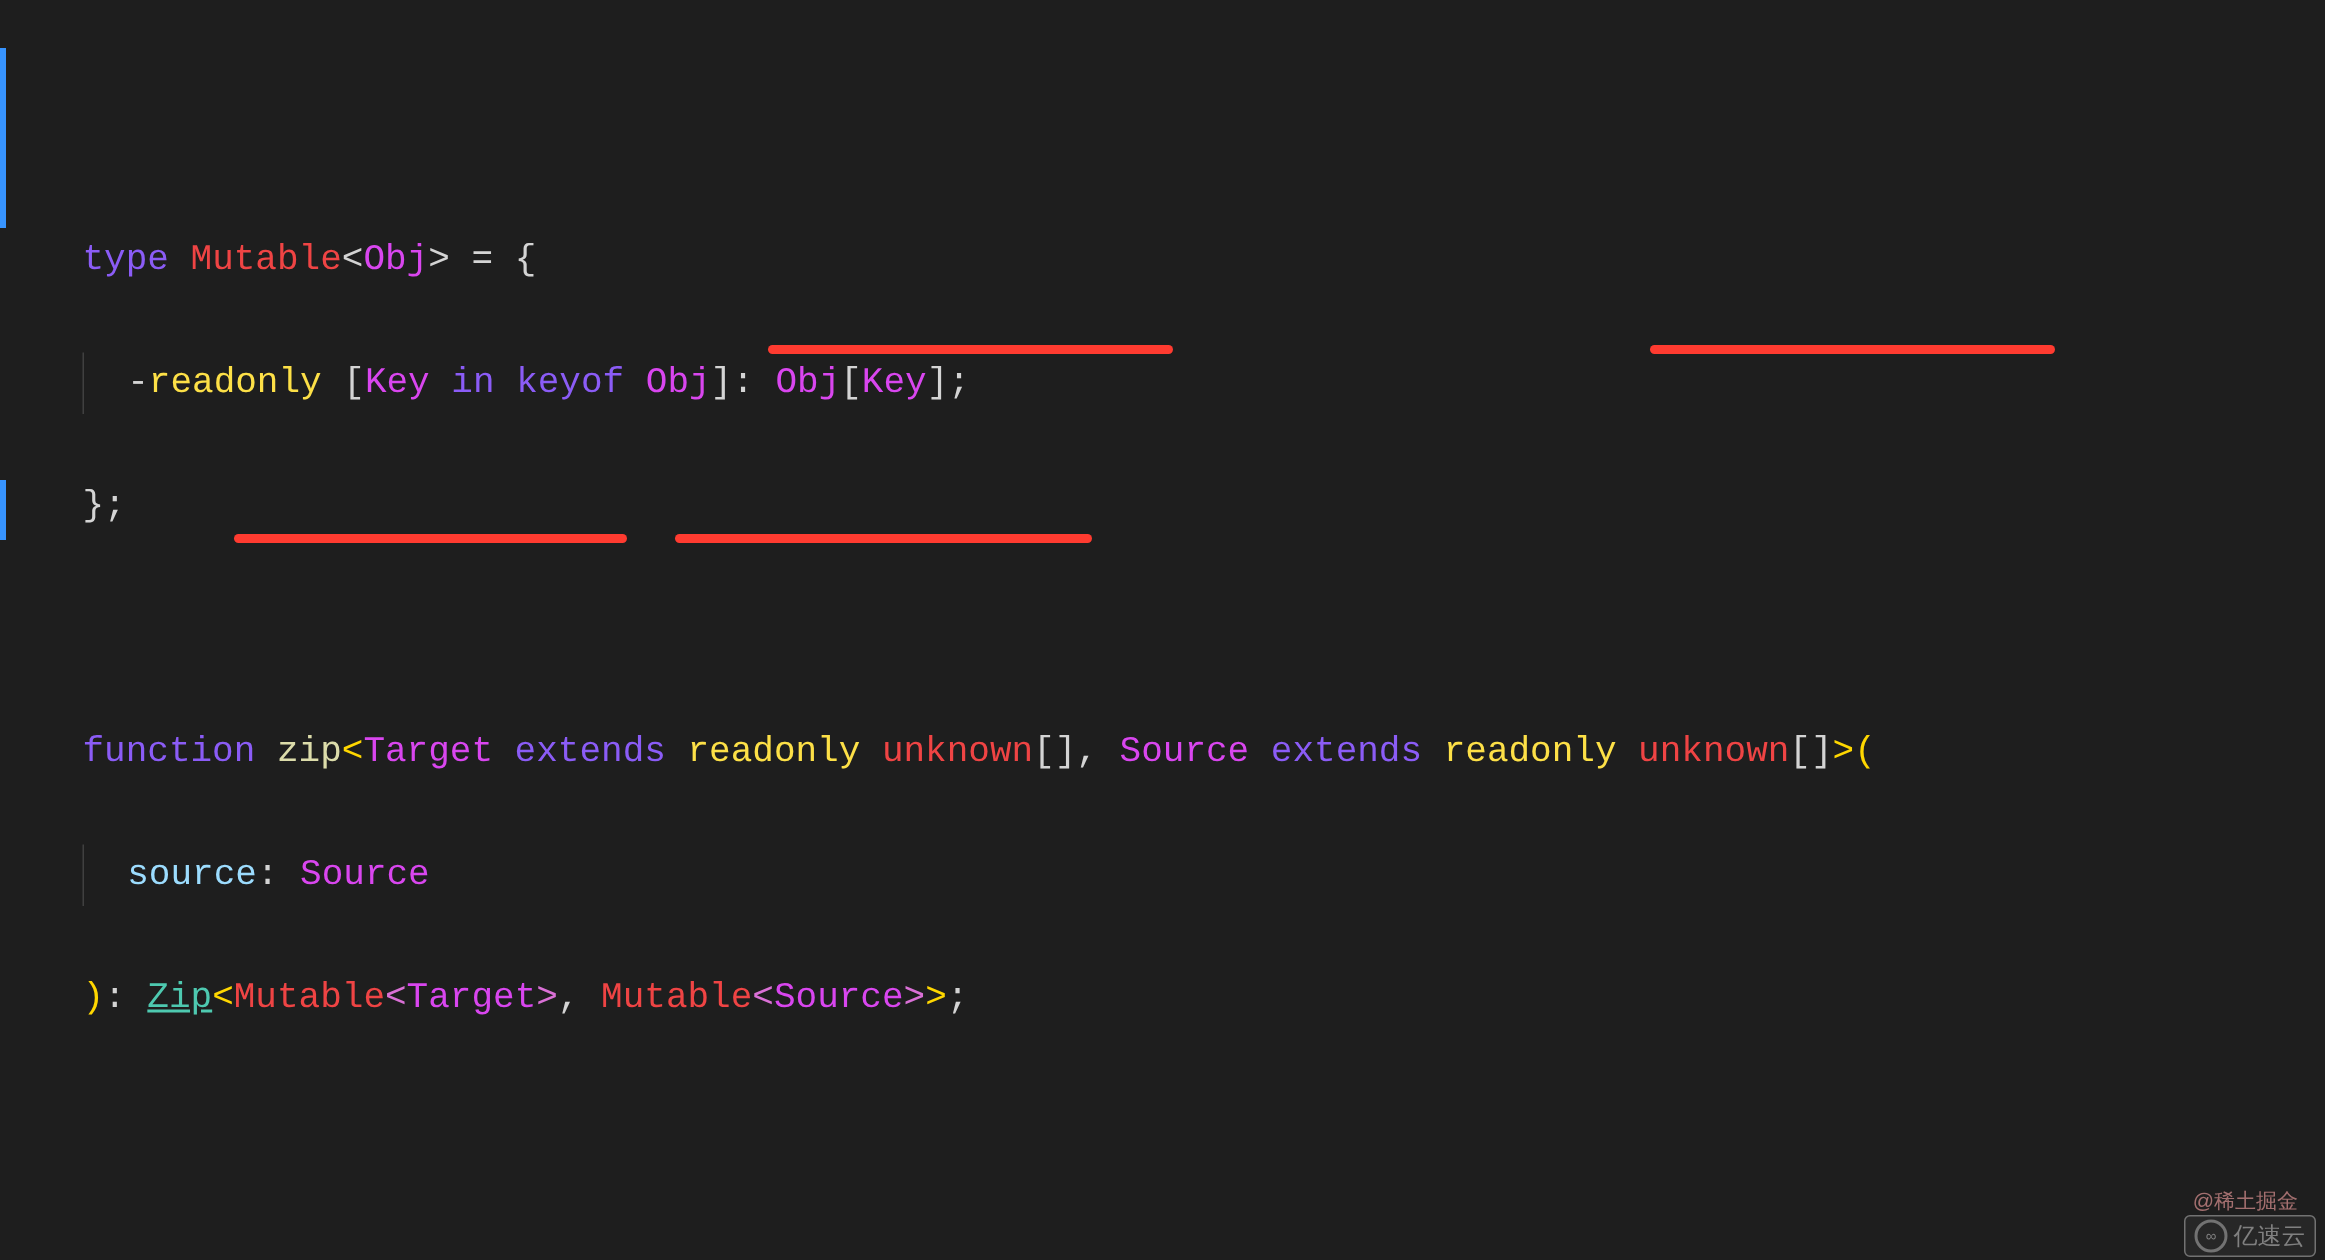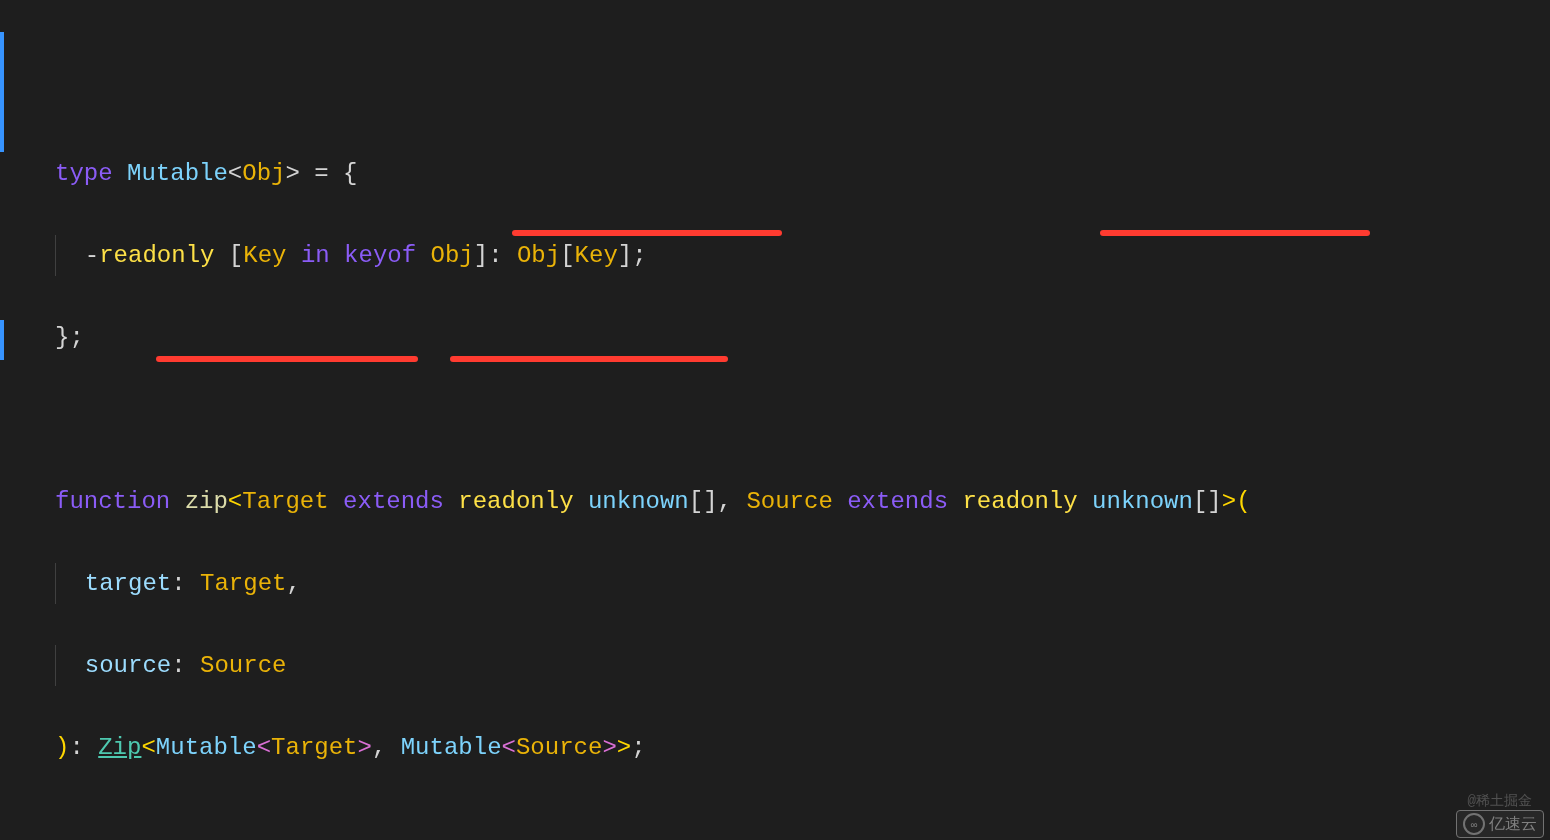--- a/index.html
+++ b/index.html
@@ -1,47 +1,46 @@
 <!DOCTYPE html>
 <html><head>
 <meta charset="utf-8">
 <style>
   html,body{margin:0;padding:0;background:#1e1e1e;width:1550px;height:840px;overflow:hidden;font-family:Menlo,Consolas,"Courier New",monospace;}
   .editor{position:relative;padding:30px 0 0 55px;font-size:24px;line-height:41px;color:#d4d4d4;white-space:pre;}
   .tok-keyword{color:#8b5cf6;}
-  .tok-type{color:#7dd3fc;}
-  .tok-typeparam{color:#eab308;}
+  .tok-type{color:#ef4444;}
+  .tok-typeparam{color:#d946ef;}
   .tok-func{color:#dcdcaa;}
   .tok-var{color:#9cdcfe;}
   .tok-punct{color:#d4d4d4;}
   .tok-link{color:#4ec9b0;text-decoration:underline;}
   .tok-readonly{color:#fde047;}
   .indent-guide{border-left:1px solid #404040;display:inline-block;height:41px;vertical-align:top;}
   .gutter-bar{position:absolute;left:0;width:4px;background:#3794ff;}
   .gb1{top:32px;height:120px;}
   .gb2{top:320px;height:40px;}
   .underline{position:absolute;height:6px;background:#ff3b30;border-radius:3px;}
   .bracket-y{color:#ffd700;}
   .bracket-p{color:#da70d6;}
-  .watermark{position:absolute;right:18px;bottom:30px;color:#737373;font-size:14px;font-family:Liberation Mono, monospace;opacity:.6;}
+  .watermark{position:absolute;right:18px;bottom:30px;color:#fca5a5;font-size:14px;font-family:Liberation Sans, sans-serif;opacity:.6;}
   .watermark2{position:absolute;right:6px;bottom:2px;color:#999;font-size:16px;font-family:sans-serif;opacity:.8;display:flex;align-items:center;gap:4px;border:1px solid #888;border-radius:4px;padding:2px 6px;background:rgba(255,255,255,.05);}
   .logo-circ{width:18px;height:18px;border:2px solid #888;border-radius:50%;display:inline-flex;align-items:center;justify-content:center;font-size:10px;}
 </style>
 </head>
 <body>
 
 <div class="editor">
 <div class="gutter-bar gb1"></div>
 <div class="gutter-bar gb2"></div>
 <div><span class="tok-keyword">type</span> <span class="tok-type">Mutable</span><span class="tok-punct">&lt;</span><span class="tok-typeparam">Obj</span><span class="tok-punct">&gt;</span><span> = </span><span class="tok-punct">{</span></div>
 <div><span class="indent-guide"></span>  <span class="tok-punct">-</span><span class="tok-readonly">readonly</span> <span class="tok-punct">[</span><span class="tok-typeparam">Key</span> <span class="tok-keyword">in</span> <span class="tok-keyword">keyof</span> <span class="tok-typeparam">Obj</span><span class="tok-punct">]</span><span class="tok-punct">: </span><span class="tok-typeparam">Obj</span><span class="tok-punct">[</span><span class="tok-typeparam">Key</span><span class="tok-punct">]</span><span class="tok-punct">;</span></div>
 <div><span class="tok-punct">}</span><span class="tok-punct">;</span></div>
 <div>&nbsp;</div>
 <div><span class="tok-keyword">function</span> <span class="tok-func">zip</span><span class="bracket-y">&lt;</span><span class="tok-typeparam">Target</span> <span class="tok-keyword">extends</span> <span class="tok-readonly">readonly</span> <span class="tok-type">unknown</span><span class="tok-punct">[]</span><span class="tok-punct">, </span><span class="tok-typeparam">Source</span> <span class="tok-keyword">extends</span> <span class="tok-readonly">readonly</span> <span class="tok-type">unknown</span><span class="tok-punct">[]</span><span class="bracket-y">&gt;</span><span class="bracket-y">(</span></div>
-<div><span class="indent-guide"></span>  <span class="tok-var">target</span><span class="tok-punct">: </span><span class="tok-typeparam">Target</span><span class="tok-punct">,</span></div>
 <div><span class="indent-guide"></span>  <span class="tok-var">source</span><span class="tok-punct">: </span><span class="tok-typeparam">Source</span></div>
 <div><span class="bracket-y">)</span><span class="tok-punct">: </span><span class="tok-link">Zip</span><span class="bracket-y">&lt;</span><span class="tok-type">Mutable</span><span class="bracket-p">&lt;</span><span class="tok-typeparam">Target</span><span class="bracket-p">&gt;</span><span class="tok-punct">, </span><span class="tok-type">Mutable</span><span class="bracket-p">&lt;</span><span class="tok-typeparam">Source</span><span class="bracket-p">&gt;</span><span class="bracket-y">&gt;</span><span class="tok-punct">;</span></div>
 <div>&nbsp;</div>
 
 
 
 
 
 
 

